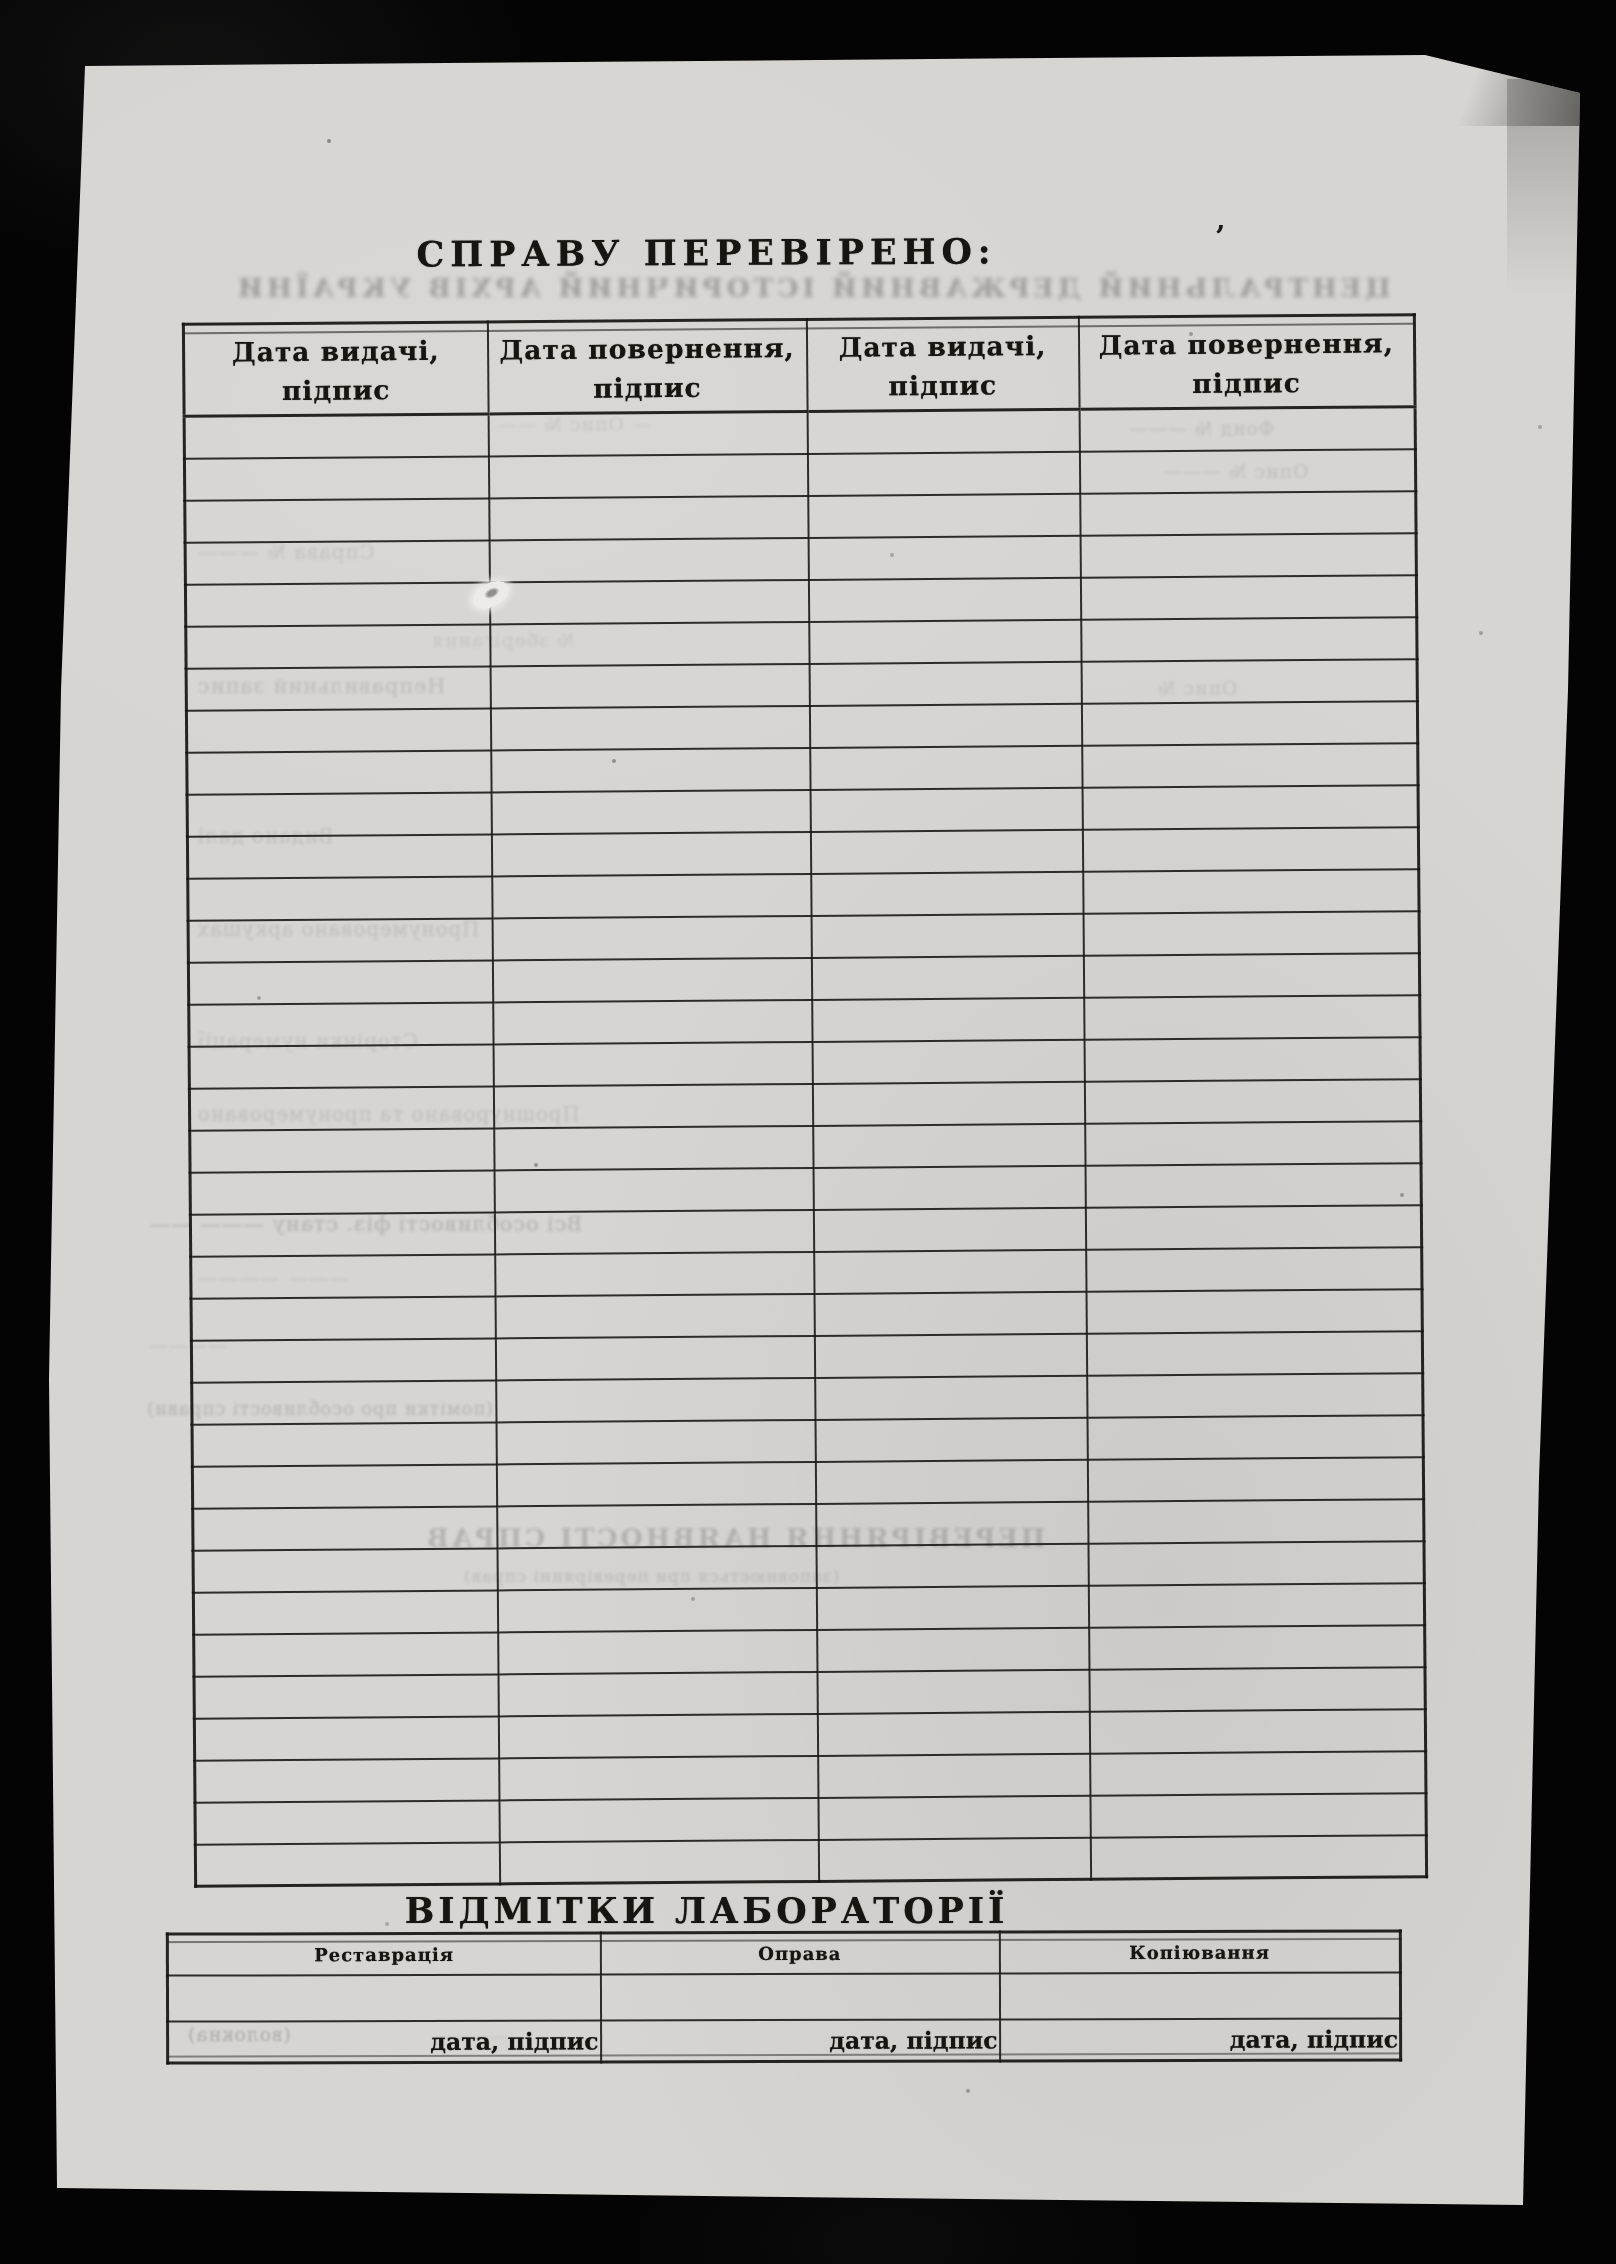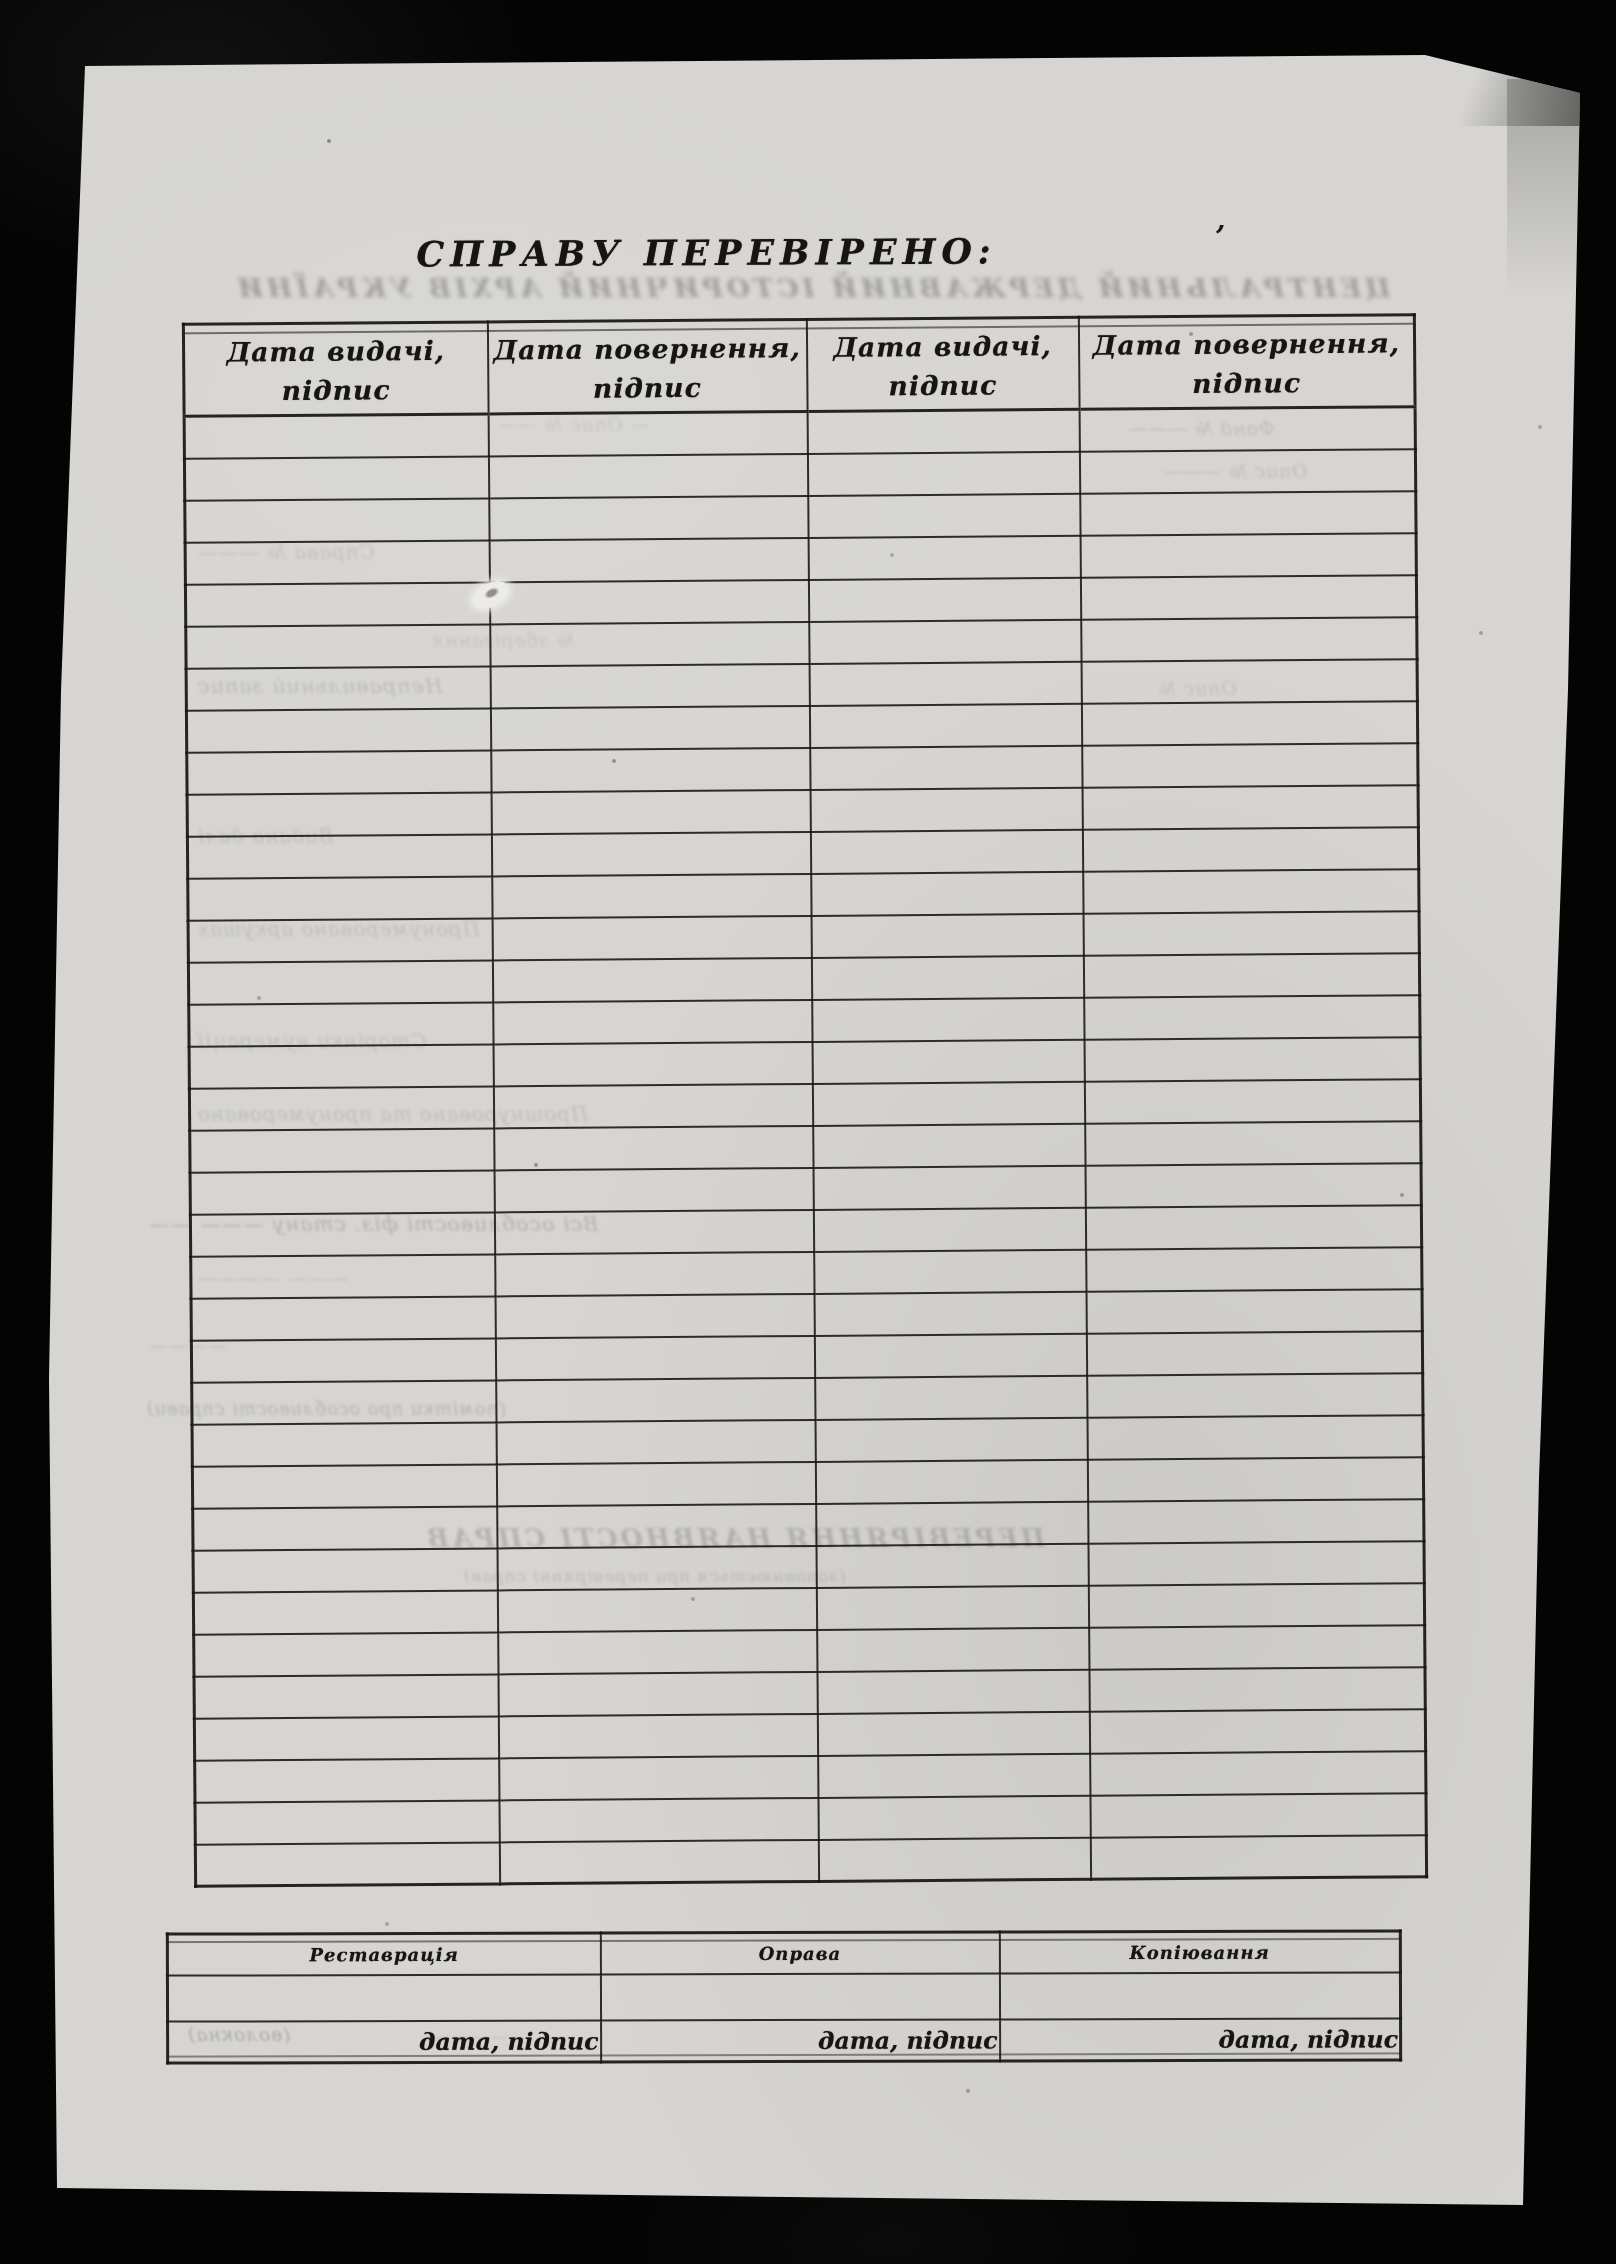--- a/index.html
+++ b/index.html
@@ -3,21 +3,20 @@
 <meta charset="utf-8">
 <style>
   html,body{margin:0;padding:0;background:#000;}
   #screen{
     position:relative;width:1617px;height:2265px;overflow:hidden;
     background:
       radial-gradient(493px 296px at 12% 3%, rgba(70,70,68,.20), transparent 70%),
       radial-gradient(394px 197px at 55% 99%, rgba(60,60,58,.12), transparent 70%),
       #040404;
     font-family:"DejaVu Serif","Liberation Serif",serif;
-    font-style:italic;
   }
   
   #sheet{
     position:absolute;left:0;top:0;width:1617px;height:2265px;
     clip-path:polygon(85px 66px,1425px 55px,1580px 93px,1568px 690px,1539px 1478px,1523px 2205px,788px 2197px,57px 2188px,49px 1379px,61px 690px);
     background:
       radial-gradient(1182px 788px at 30% 18%, rgba(255,255,255,.06), transparent 60%),
       radial-gradient(985px 1478px at 72% 70%, rgba(0,0,0,.05), transparent 65%),
       #d6d5d1;
     box-shadow:inset 19.7px 0 27.6px -17.7px rgba(0,0,0,.35),
@@ -361,20 +360,21 @@
             <tr>
               <td></td>
               <td></td>
               <td></td>
               <td></td>
             </tr>
           </tbody>
       </table>
     </div>
 
+    <div id="lab-title" class="doc-title">ВІДМІТКИ ЛАБОРАТОРІЇ</div>
 
     <div id="lab-wrap" class="tbl-wrap">
       <table id="lab-table">
         <colgroup>
           <col style="width:433px">
             <col style="width:399px">
             <col style="width:401px">
         </colgroup>
         <thead>
           <tr id="lab-head-row">

